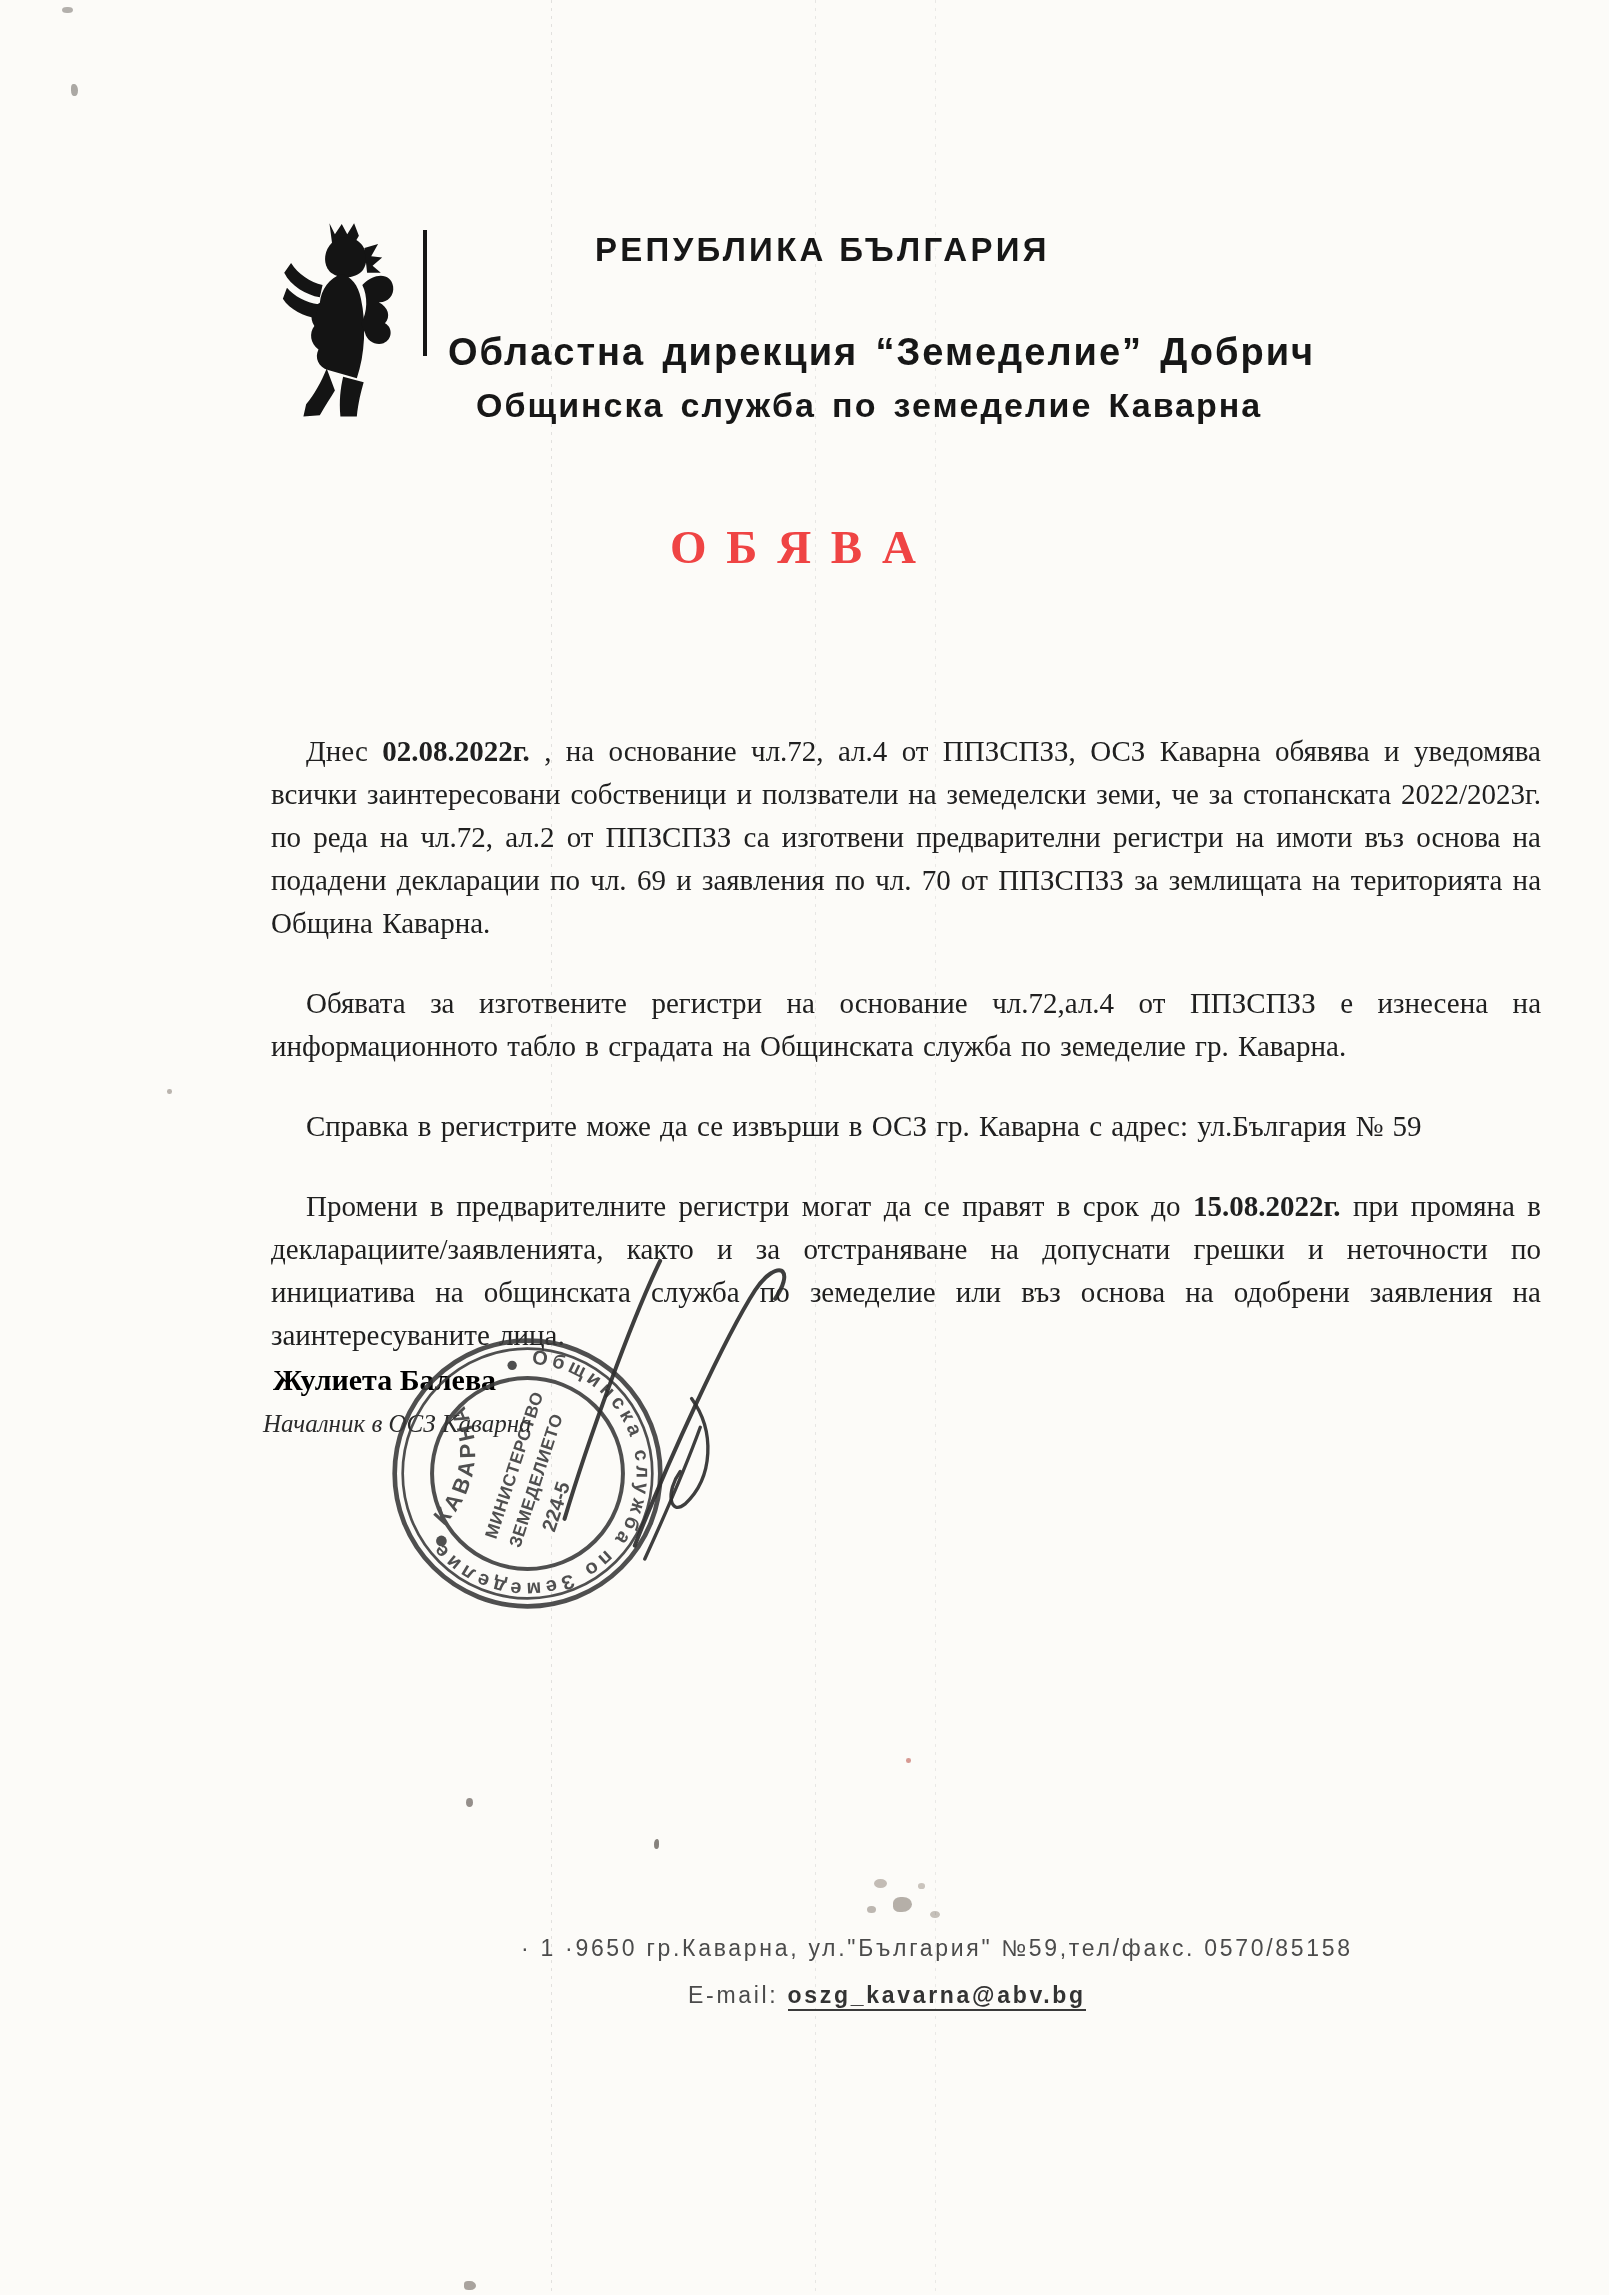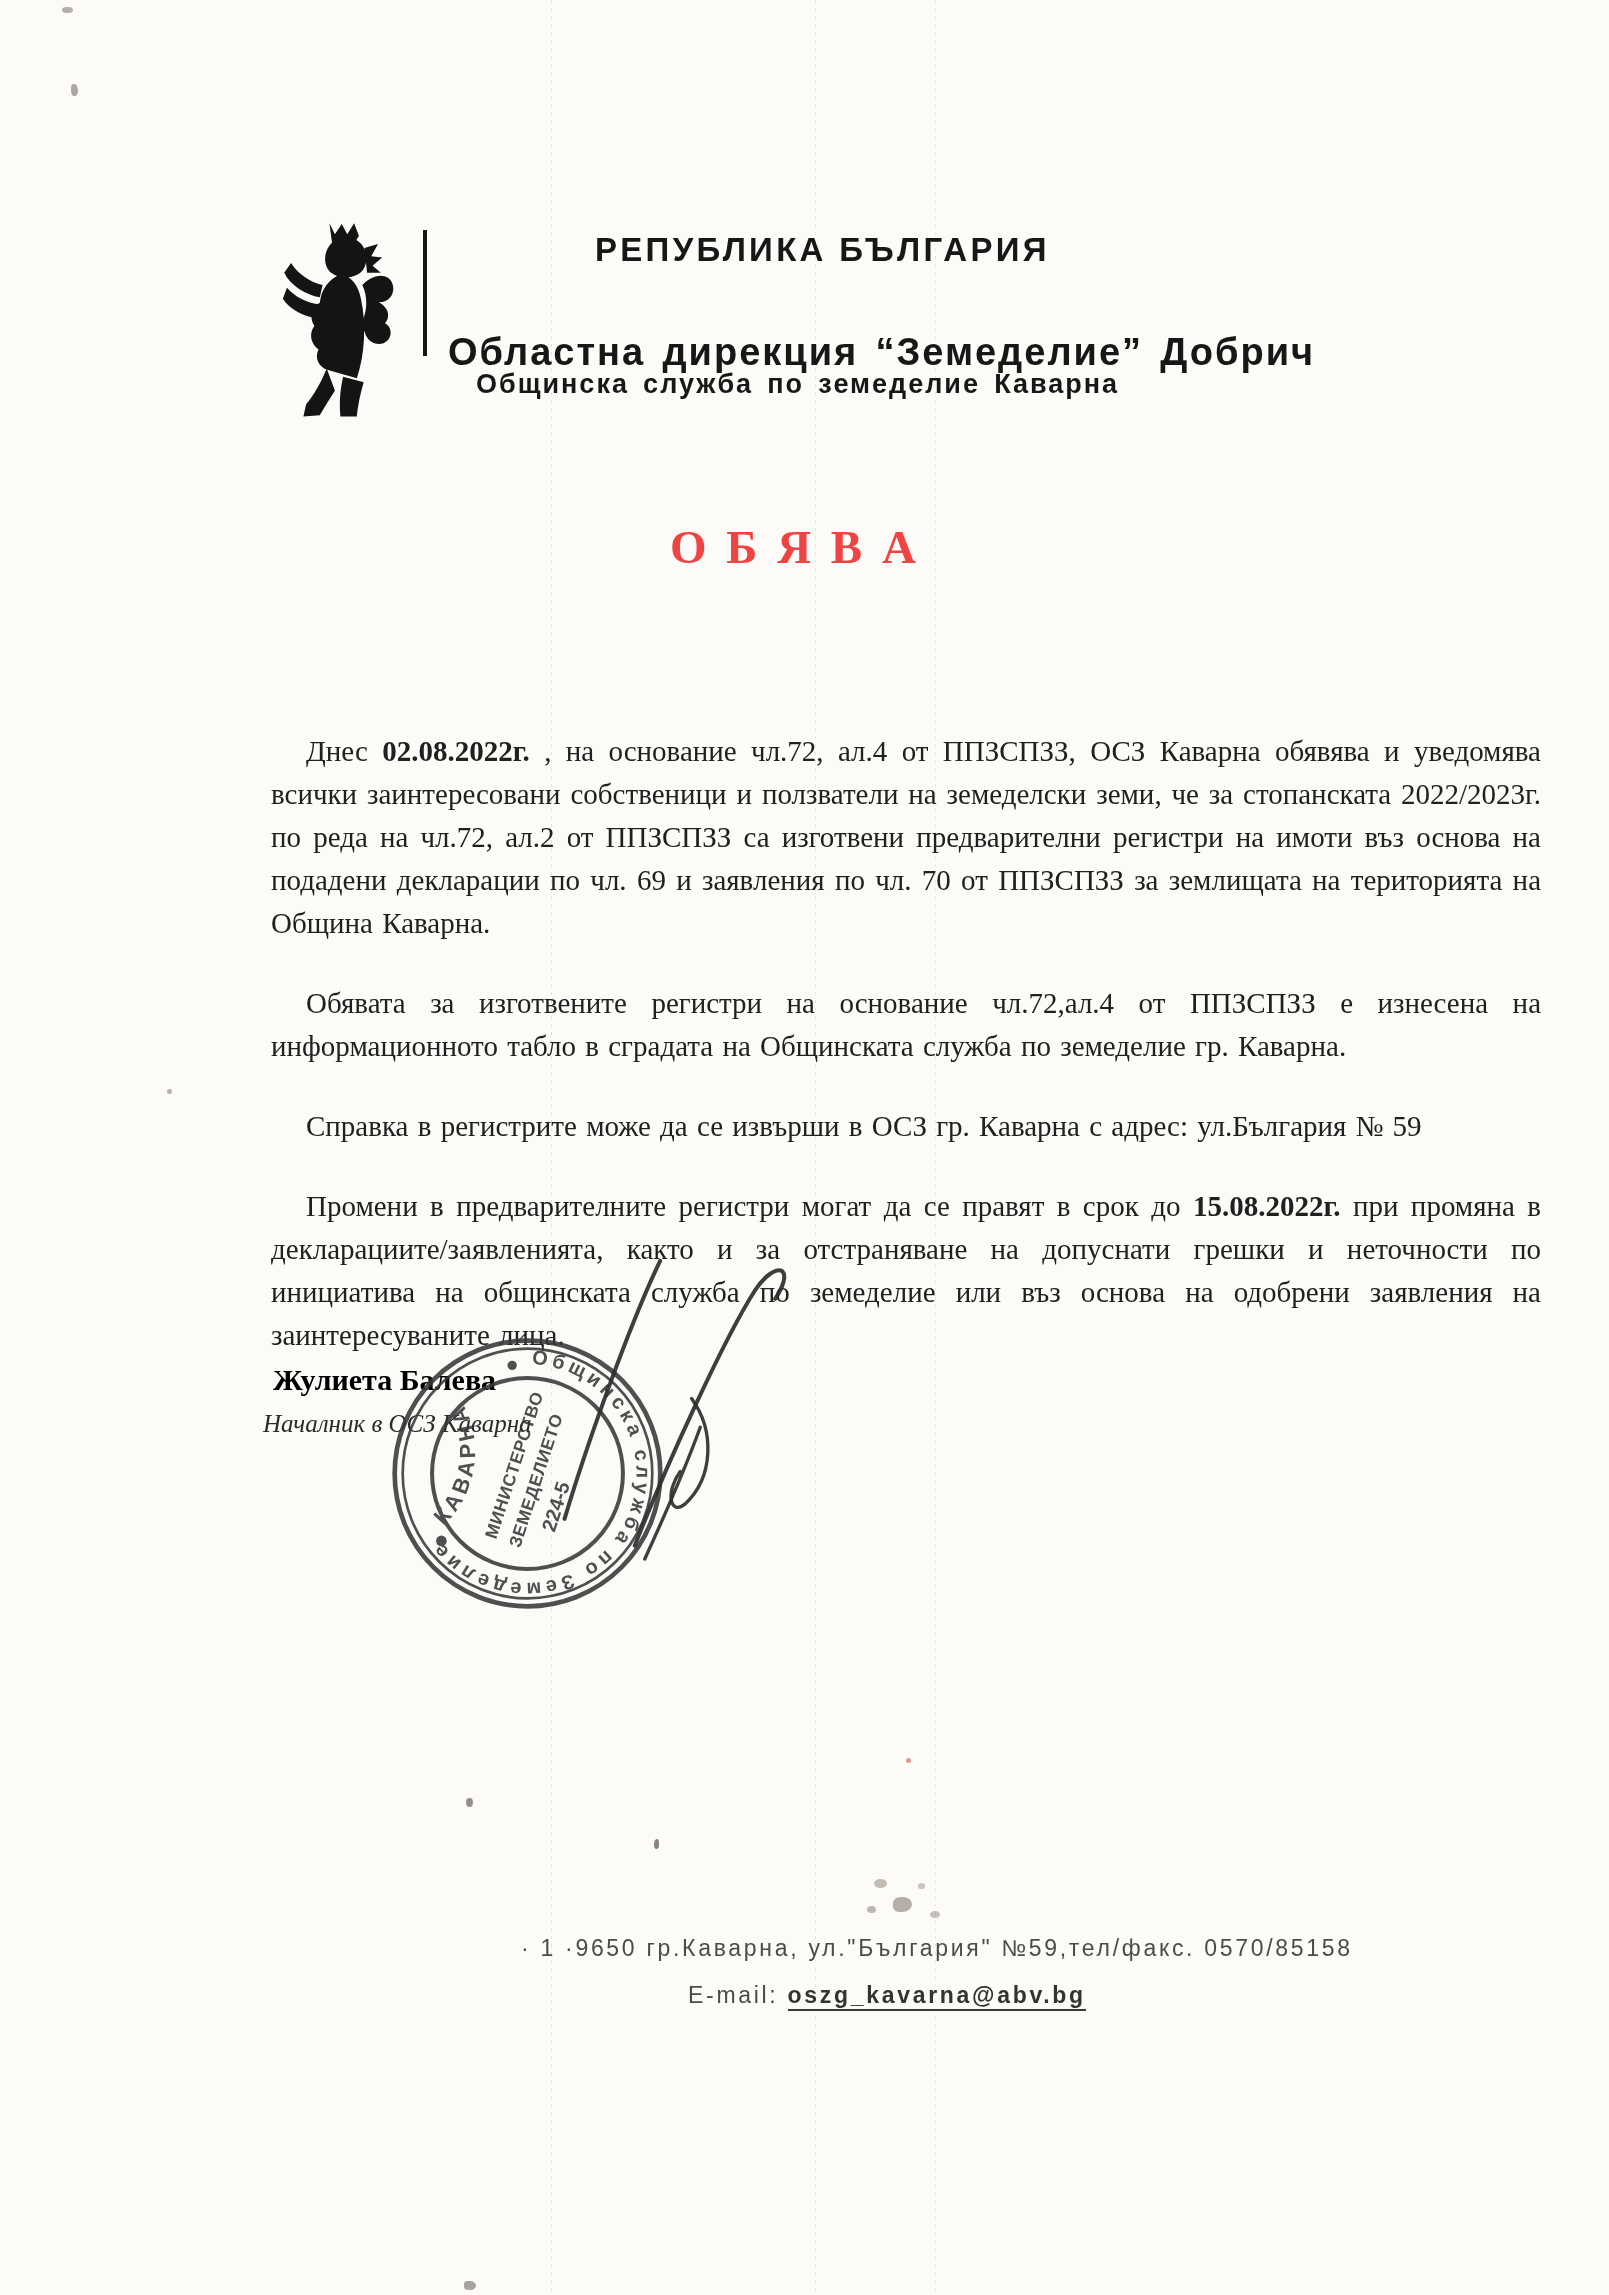--- a/index.html
+++ b/index.html
@@ -22,21 +22,21 @@
   
   .emblem{position:absolute;left:276px;top:219px;width:137px;height:206px;}
   .sep-bar{position:absolute;left:423px;top:230px;width:4px;height:126px;background:#161616;}
   .hdr{
     position:absolute;font-family:"Liberation Sans", sans-serif;font-weight:bold;
     color:#171717;white-space:nowrap;
   }
   #h-republic{left:595px;top:231px;font-size:33px;letter-spacing:3.3px;}
   #h-ministry{left:572px;top:287px;font-size:31px;letter-spacing:2px;word-spacing:6px;}
   #h-directorate{left:448px;top:331px;font-size:38px;letter-spacing:2px;word-spacing:4.7px;}
-  #h-service{left:476px;top:369px;font-size:27px;letter-spacing:2px;word-spacing:4.7px;}
+  #h-service{left:476px;top:386px;font-size:34px;letter-spacing:2px;word-spacing:4.7px;}
 
   .doc-title{
     position:absolute;left:670px;top:520px;
     font-size:47px;font-weight:bold;letter-spacing:4px;color:#ef4444;white-space:nowrap;
   }
 
   .bodytext{
     position:absolute;left:271px;top:730px;width:1270px;
     font-size:29px;line-height:43px;text-align:justify;word-spacing:2px;color:#202020;
   }

